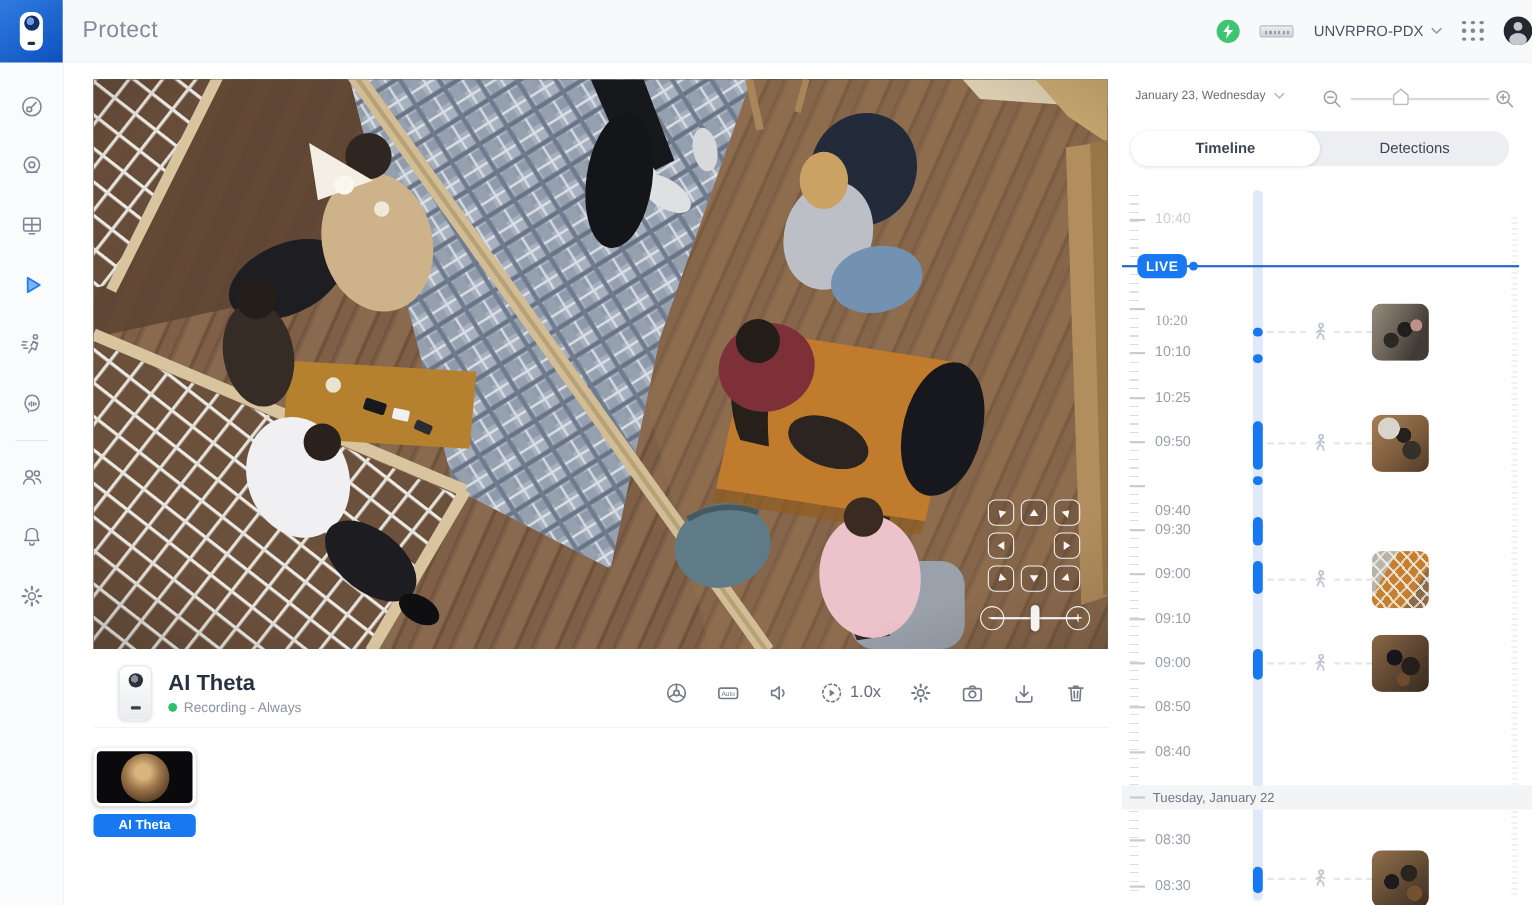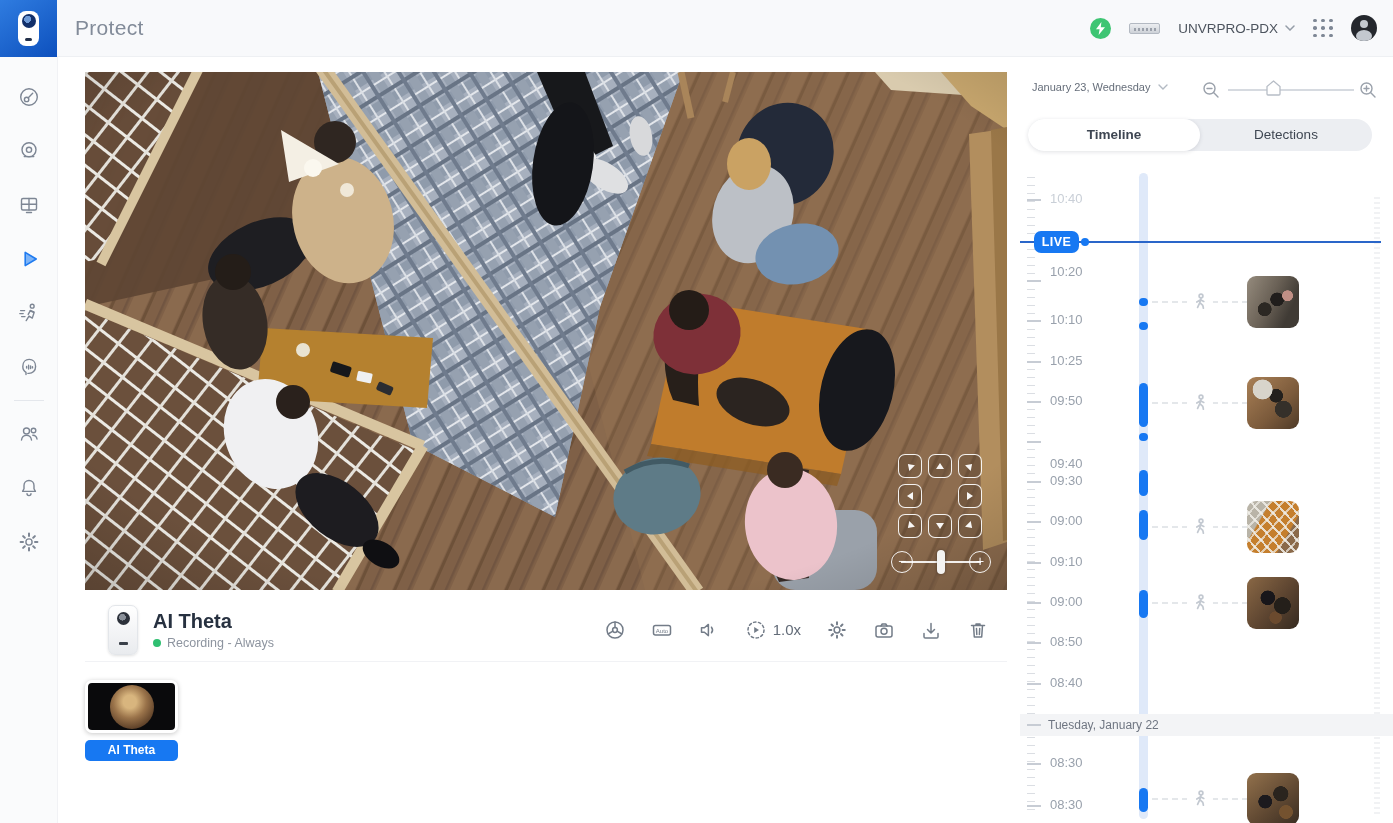--- a/index.html
+++ b/index.html
@@ -7,21 +7,21 @@
   body { font-family:"Liberation Sans", sans-serif; }
   .app { position:relative; width:1393px; height:823px; background:#fff; overflow:hidden; }
 
   
   .topbar { position:absolute; left:0; top:0; width:100%; height:57px; background:#f8f9fb; border-bottom:1px solid #eef0f3; display:flex; align-items:center; }
   .logo { width:57px; height:57px; background:linear-gradient(145deg,#2f7ce0,#0d50bd); display:flex; align-items:center; justify-content:center; flex:0 0 auto; }
   .logo-cam { width:21px; height:35px; background:#fff; border-radius:8px; position:relative; }
   .logo-cam::before { content:""; position:absolute; left:3.5px; top:3px; width:14px; height:14px; border-radius:50%; background:radial-gradient(circle at 40% 38%, #6f9bd8 0 28%, #12306b 30%); }
   .logo-cam::after { content:""; position:absolute; left:7px; bottom:5px; width:7px; height:2.5px; border-radius:2px; background:#233049; }
   .app-title { font-size:21px; color:#828b99; margin-left:18px; letter-spacing:.3px; }
-  .topbar-right { margin-left:auto; display:flex; align-items:center; gap:18px; padding-right:16px; }
+  .topbar-right { margin-left:auto; display:flex; align-items:center; gap:18px; }
   .status-dot { width:21px; height:21px; border-radius:50%; background:#3ec573; display:flex; align-items:center; justify-content:center; }
   .nvr { width:31px; height:11px; border:1px solid #b3b9c2; border-radius:2px; background:linear-gradient(#eceef1,#ced2d8); position:relative; }
   .nvr::after { content:""; position:absolute; left:4px; top:4px; width:22px; height:3px; background:repeating-linear-gradient(90deg,#9aa0aa 0 2px,transparent 2px 4px); }
   .console-name { font-size:13.5px; color:#4d545e; display:flex; align-items:center; gap:7px; cursor:pointer; }
   .apps-grid { display:grid; grid-template-columns:repeat(3,4px); grid-gap:4px; cursor:pointer; }
   .apps-grid i { width:3.5px; height:3.5px; border-radius:50%; background:#7e8795; }
   .avatar { width:26px; height:26px; border-radius:50%; background:#24272d; position:relative; overflow:hidden; cursor:pointer; }
   .avatar::before { content:""; position:absolute; left:9px; top:5px; width:8px; height:8px; border-radius:50%; background:#c3c8cf; }
   .avatar::after { content:""; position:absolute; left:5px; top:15px; width:16px; height:12px; border-radius:50%; background:#c3c8cf; }
 
@@ -434,21 +434,21 @@
       <div class="tab active">Timeline</div>
       <div class="tab">Detections</div>
     </div>
 
     <div class="tl-ruler"></div>
     <div class="tl-noise"></div>
     <div class="tl-track"></div>
     <div>
         <div class="tl-label dim" style="top: 134px; text-align: center;">10:40</div>
         <div class="tl-major-tick" style="top: 142px;"></div>
-        <div class="tl-label" style="top: 207px;">10:20</div>
+        <div class="tl-label" style="top: 226px; font-family: Liberation Serif, serif;">10:20</div>
         <div class="tl-major-tick" style="top: 223px;"></div>
         <div class="tl-label" style="top: 255px;">10:10</div>
         <div class="tl-major-tick" style="top: 263px;"></div>
         <div class="tl-label" style="top: 296px;">10:25</div>
         <div class="tl-major-tick" style="top: 304px;"></div>
         <div class="tl-label" style="top: 336px;">09:50</div>
         <div class="tl-major-tick" style="top: 344px;"></div>
         <div class="tl-label" style="top: 399px;">09:40</div>
         <div class="tl-major-tick" style="top: 384px;"></div>
         <div class="tl-label" style="top: 416px;">09:30</div>

